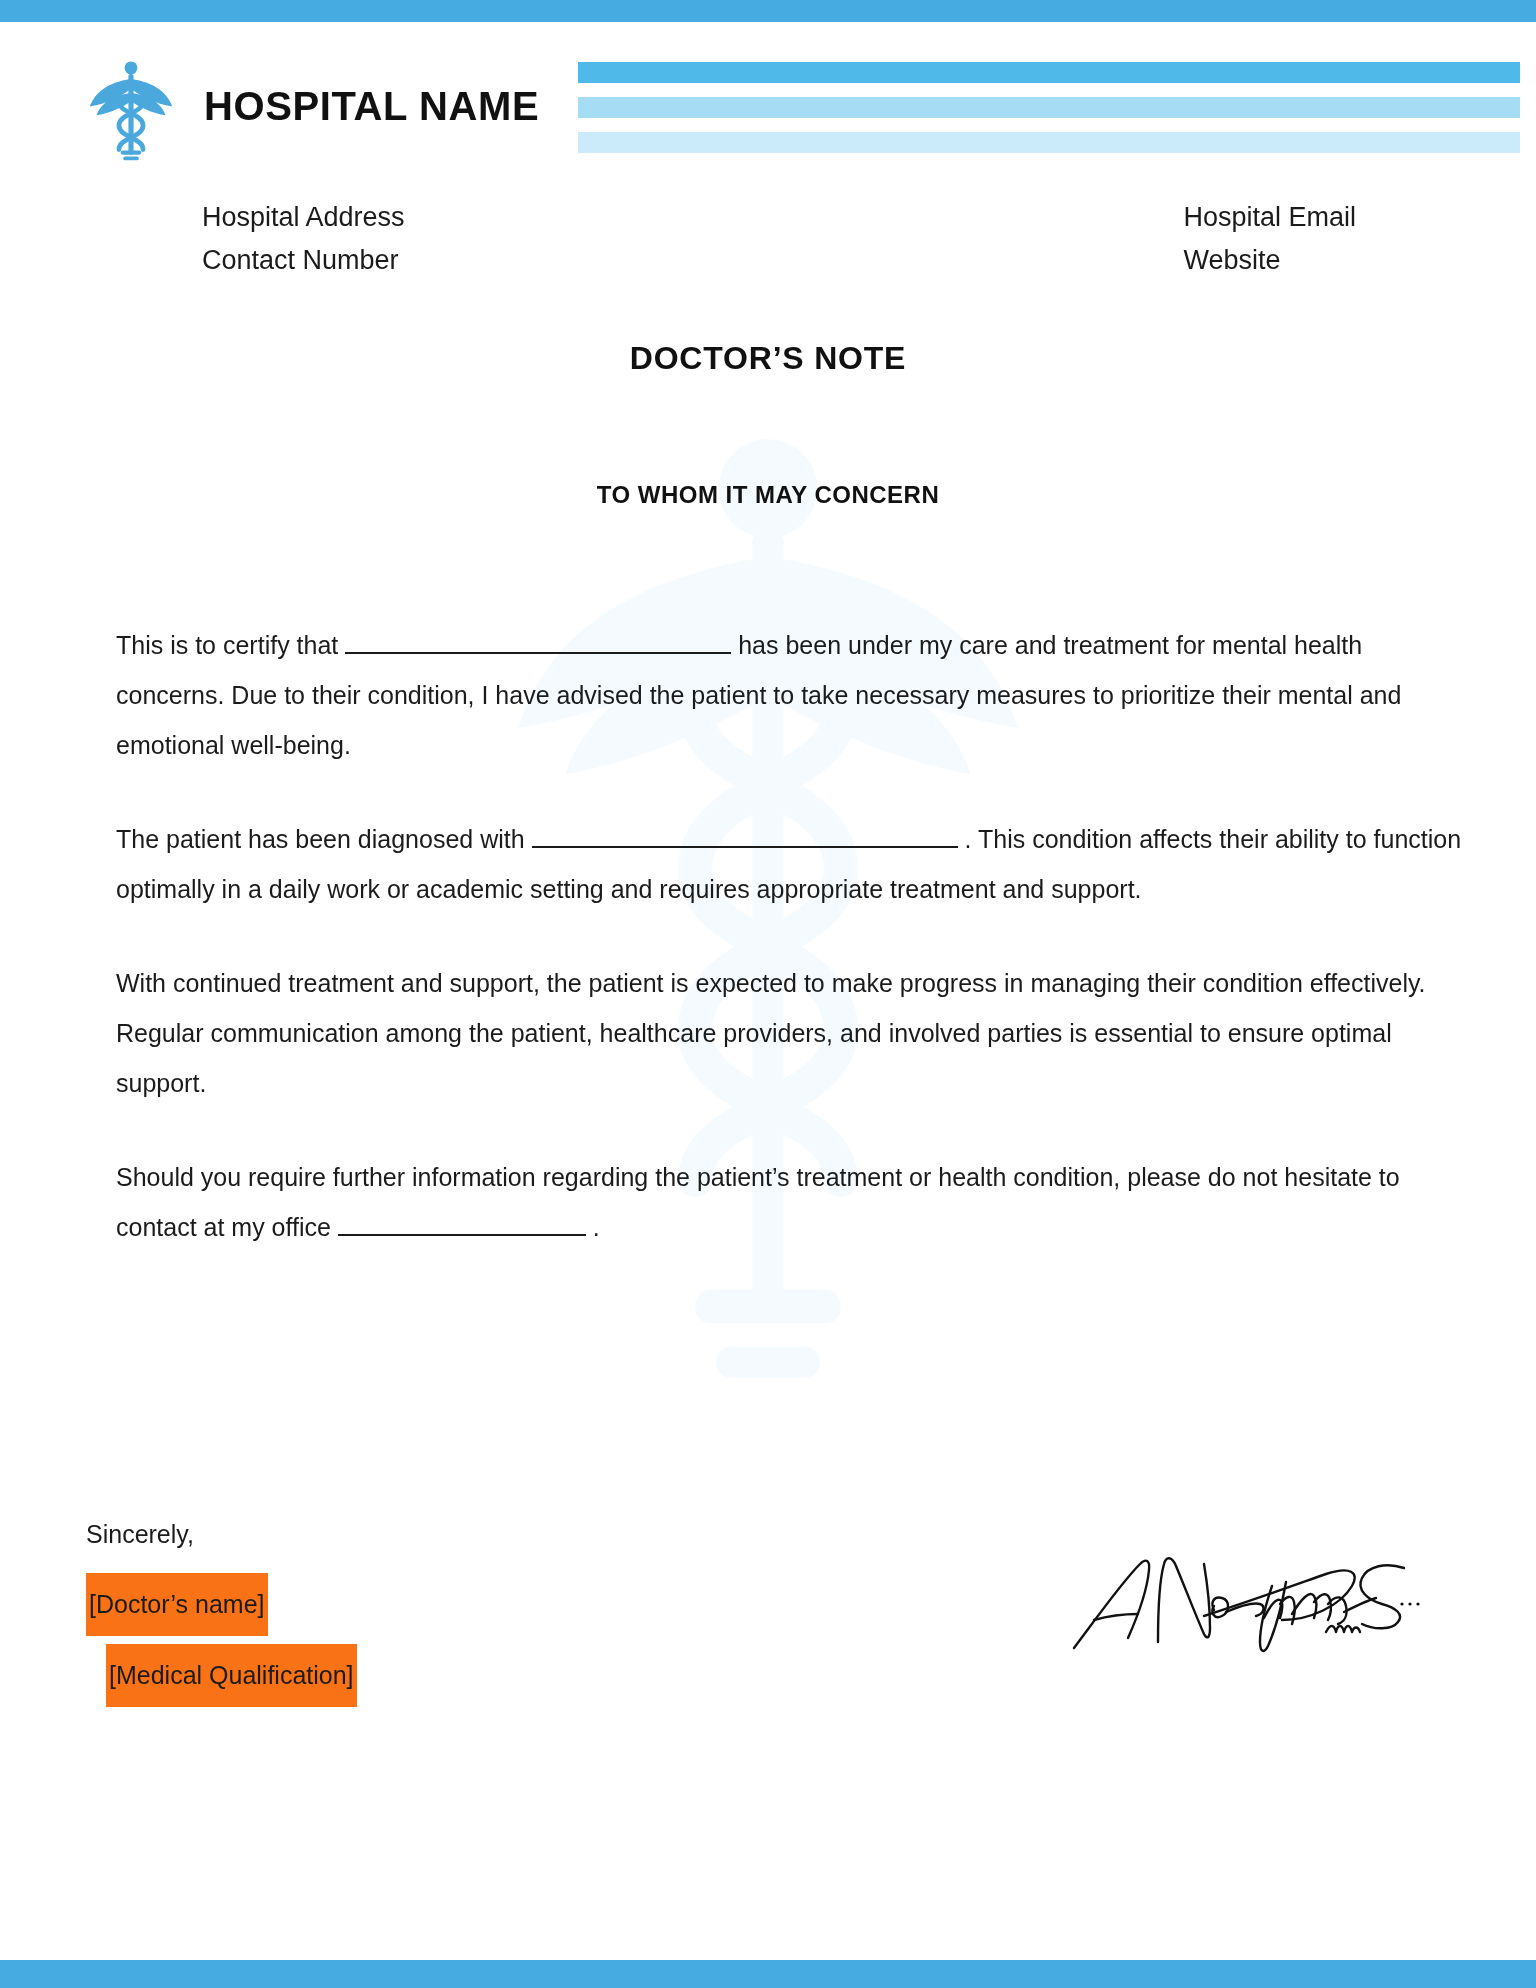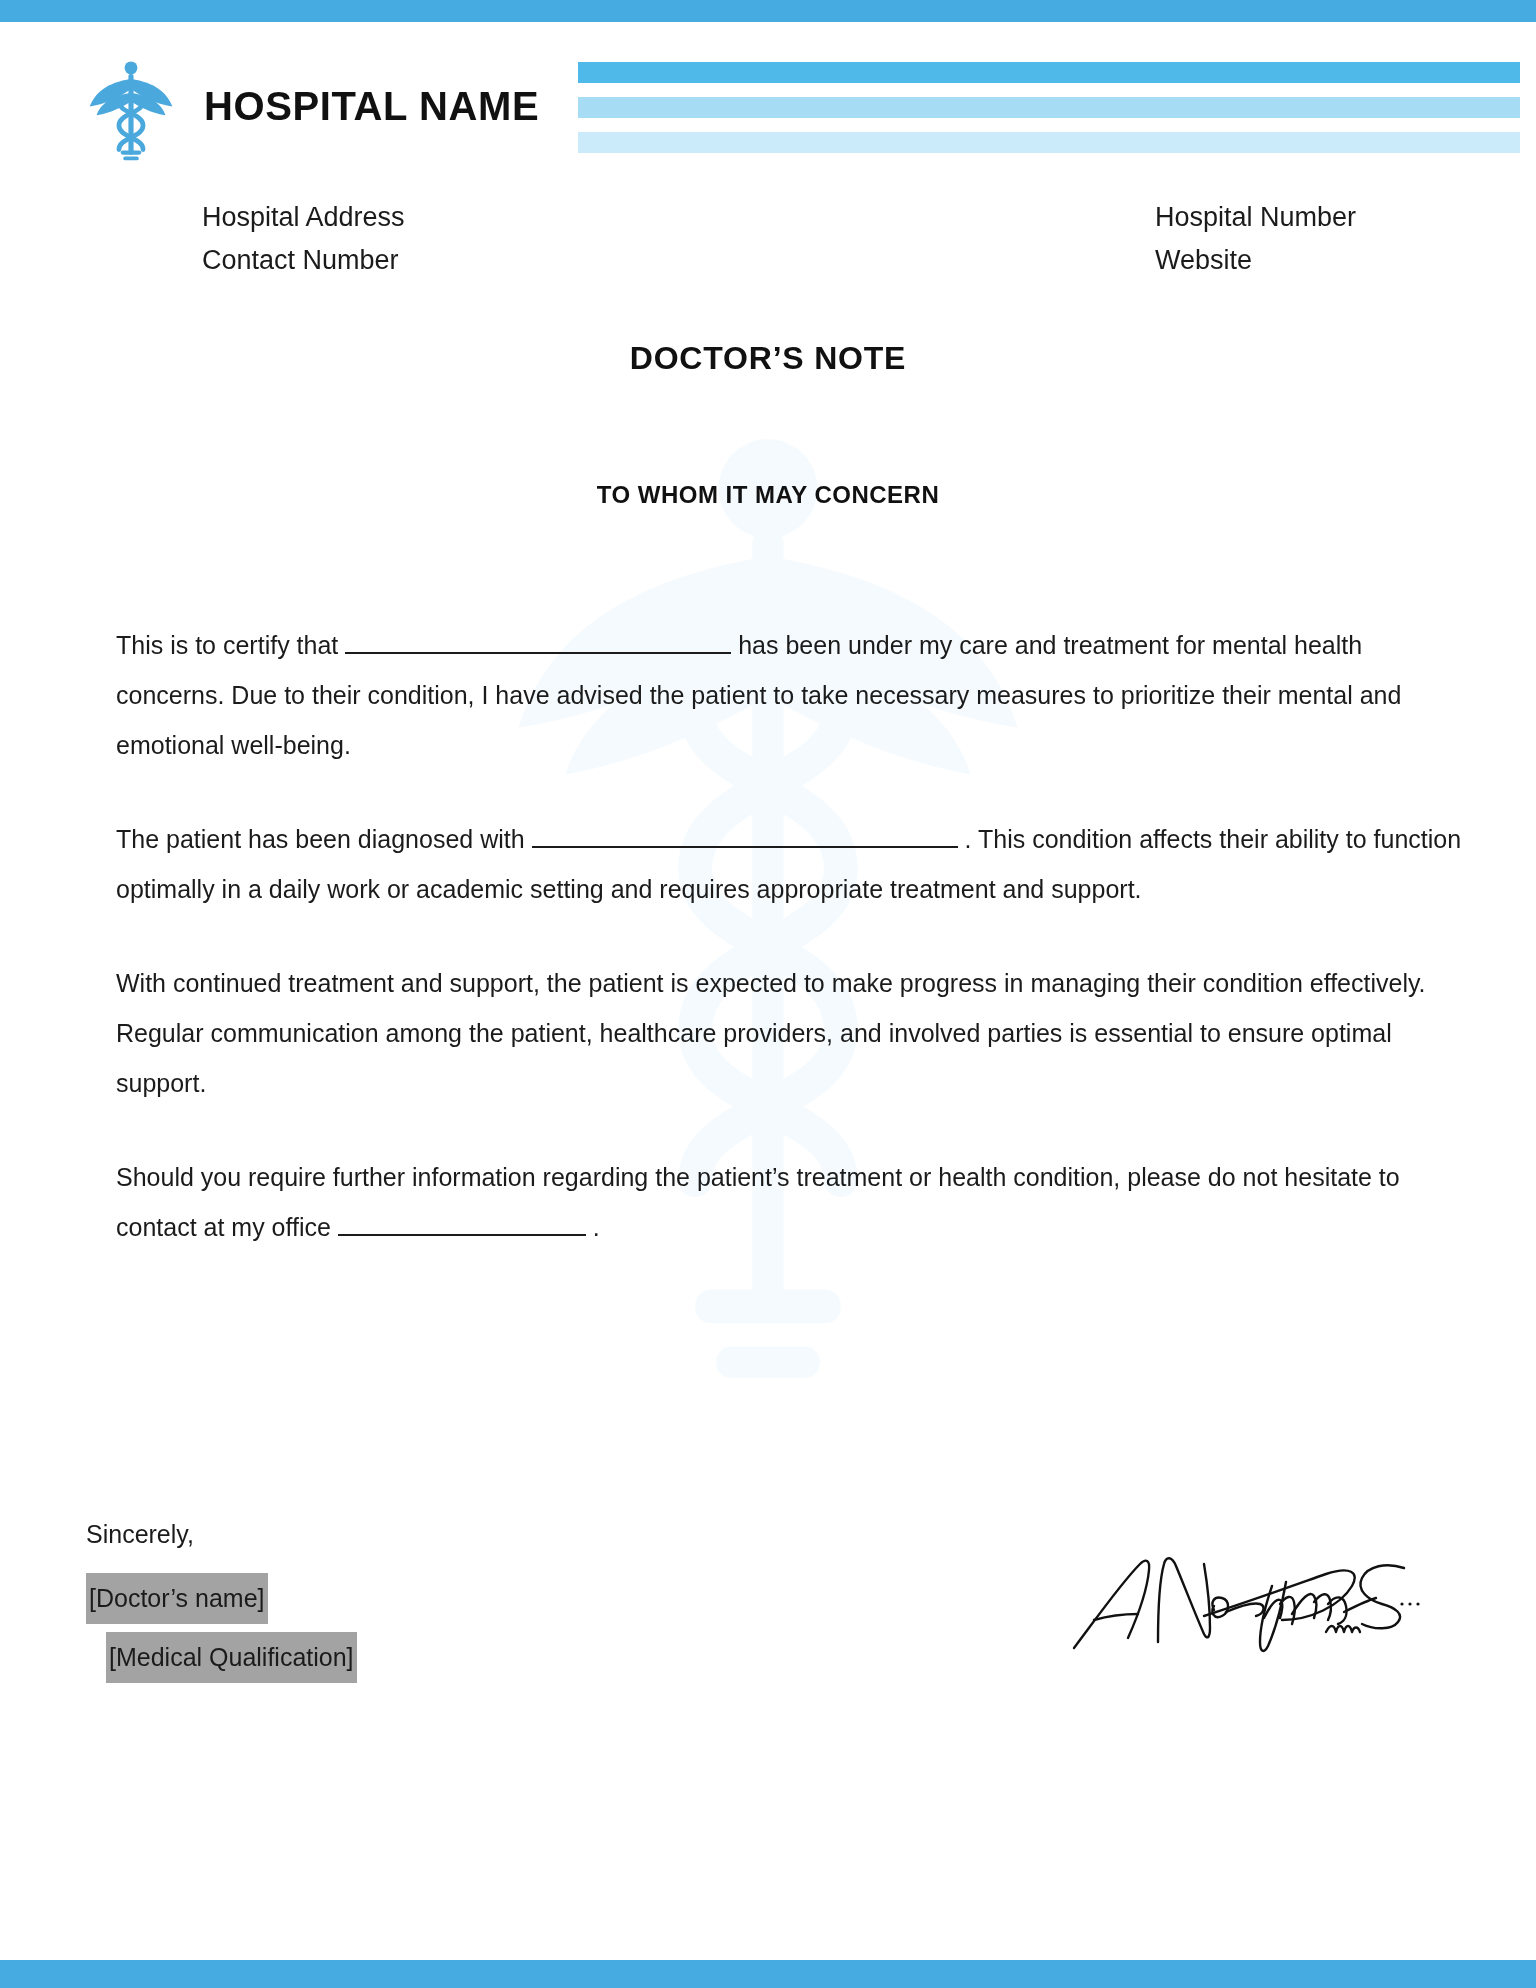--- a/index.html
+++ b/index.html
@@ -168,22 +168,22 @@
     height: 230px;
   }
   .sincerely {
     font-size: 25px;
     color: #1b1b1b;
   }
   .placeholder {
     display: inline-block;
     font-size: 25px;
     color: #1b1b1b;
-    background: #a3a3a3;
-    padding: 11px 3px;
+    background: #f97316;
+    padding: 17px 3px;
     margin-top: 0;
   }
   .ph-row { margin-top: 24px; }
   .ph-row2 { margin-top: 8px; margin-left: 20px; }
   .signature-img {
     position: absolute;
     right: 22px;
     top: 0px;
     width: 360px;
     height: 140px;
@@ -237,21 +237,21 @@
         <div class="hbar hbar-3"></div>
       </div>
     </div>
 
     <div class="contact">
       <div class="contact-col left">
         <div class="contact-line">Hospital Address</div>
         <div class="contact-line">Contact Number</div>
       </div>
       <div class="contact-col right">
-        <div class="contact-line">Hospital Number</div>
+        <div class="contact-line">Hospital Email</div>
         <div class="contact-line">Website</div>
       </div>
     </div>
 
     <div class="doc-title">DOCTOR’S NOTE</div>
     <div class="doc-subtitle">TO WHOM IT MAY CONCERN</div>
 
     <div class="body-area">
 
       <p class="para">

